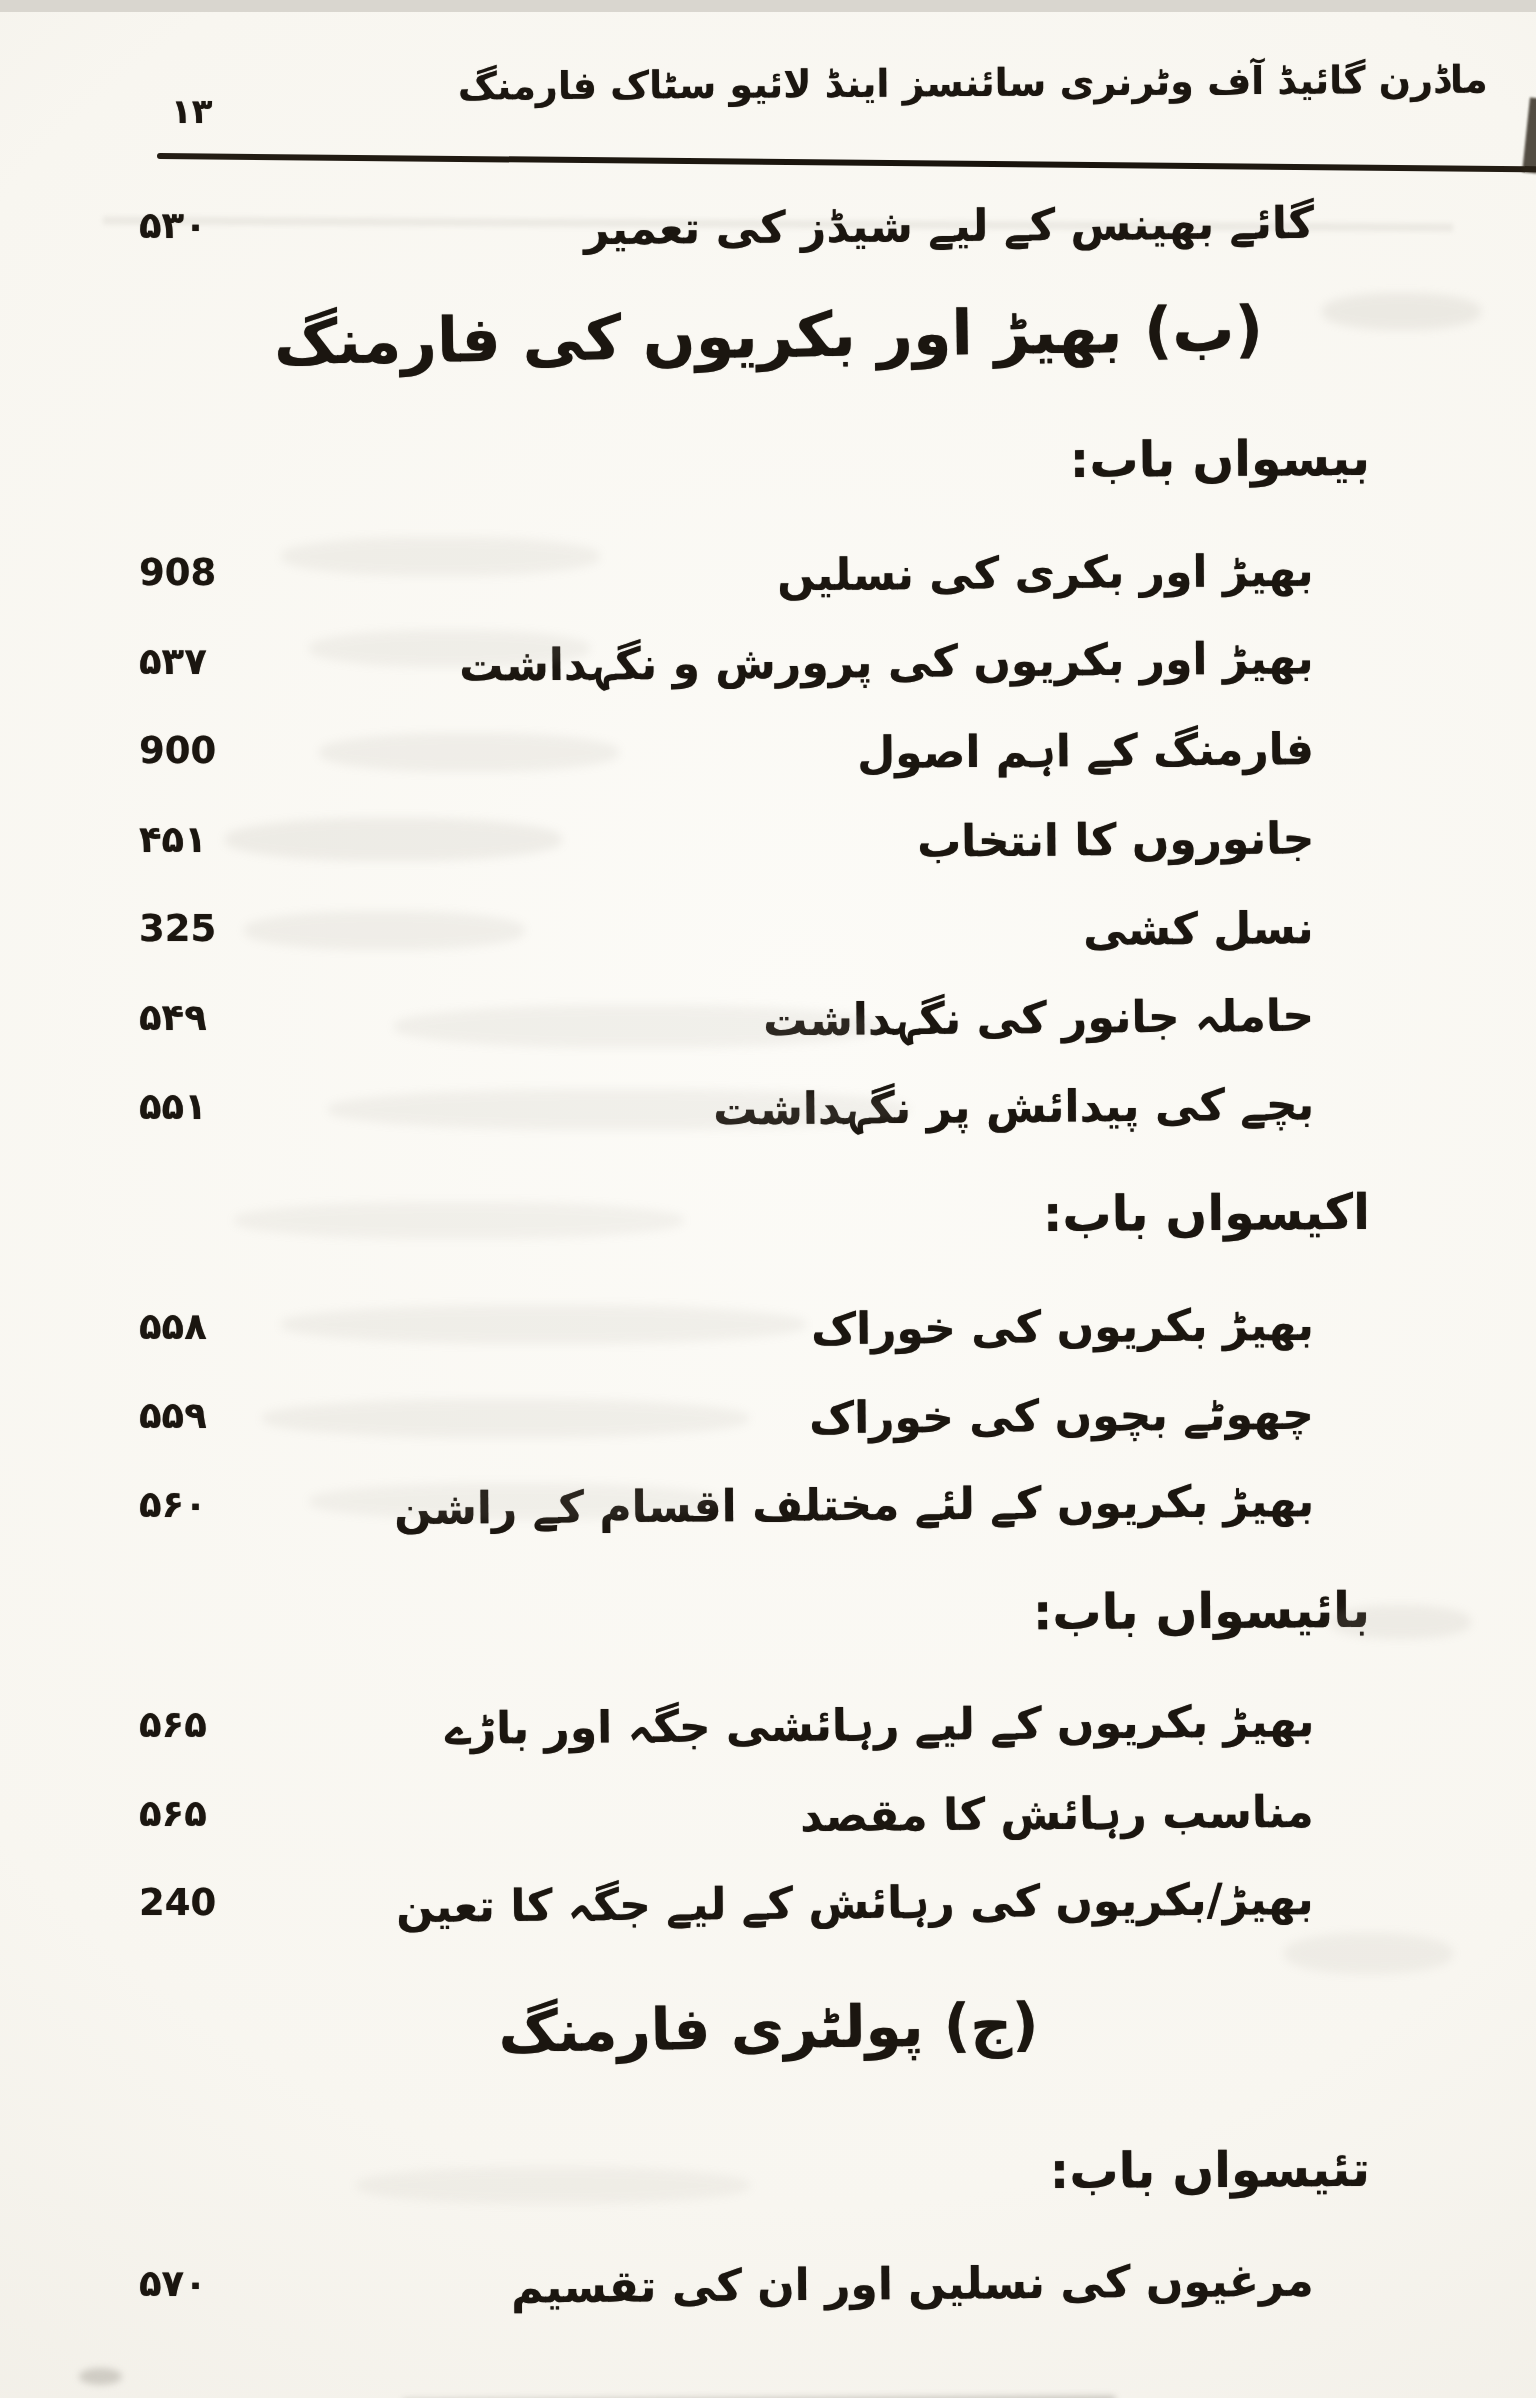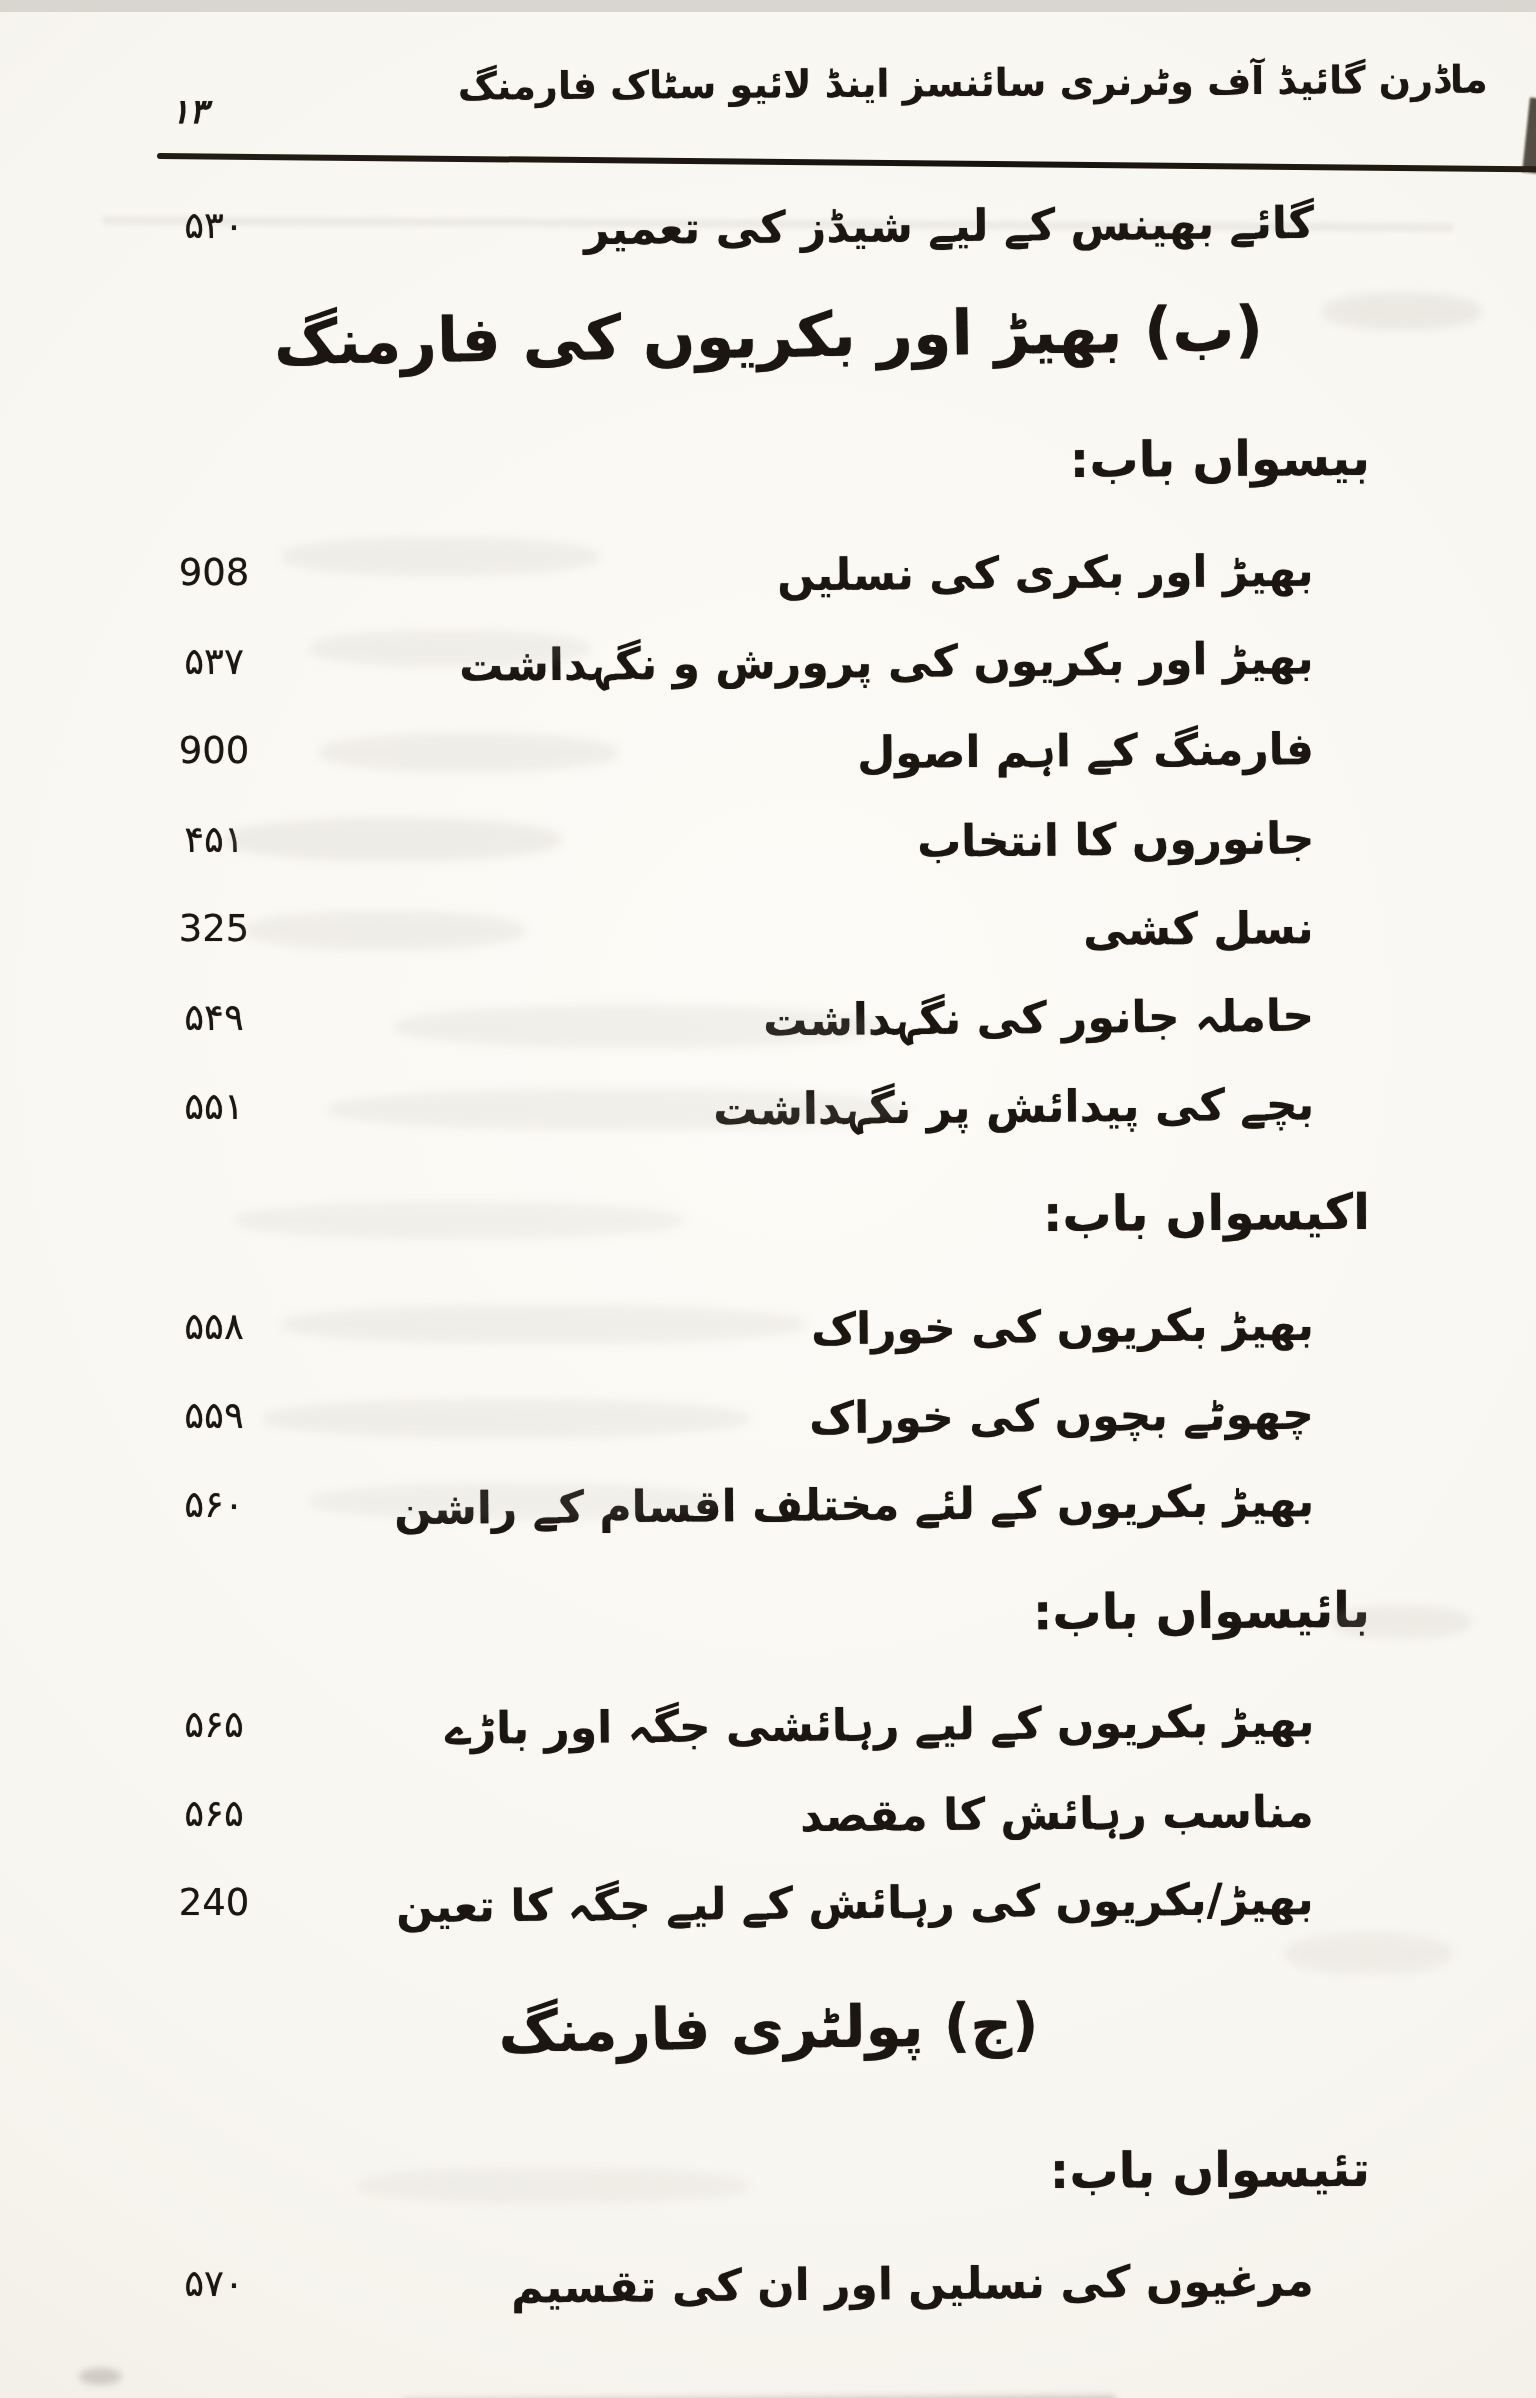--- a/index.html
+++ b/index.html
@@ -18,21 +18,21 @@
 
   
   .header-title{
     position:absolute;top:49px;right:49px;
     font-size:38px;font-weight:700;letter-spacing:0;
     transform:rotate(-0.4deg);
     white-space:nowrap;
   }
   .page-num{
     position:absolute;top:79px;left:171px;
-    font-size:34px;font-weight:700;font-style:italic;
+    font-size:34px;font-weight:700;
   }
   .rule{
     position:absolute;top:141px;left:157px;right:-9.4px;height:5.6px;
     background:linear-gradient(90deg,#241d14 0%,#18130c 60%,#241d14 100%);
     border-radius:3.7px;
     transform:rotate(0.55deg);transform-origin:left center;
   }
   .ghost-line{
     position:absolute;top:208px;left:103px;right:84px;height:8.4px;
     background:#9b968c;opacity:.14;filter:blur(2.8px);
@@ -46,22 +46,22 @@
     height:89px;
     padding:0 223px 0 139px;
   }
   .toc-entry.intro{height:96px;}
   .entry-title{
     font-size:44px;font-weight:700;
     transform:rotate(-0.5deg);
     white-space:nowrap;
   }
   .entry-num{
-    font-size:37px;font-weight:400;
-    min-width:150px;text-align:center;
+    font-size:37px;font-weight:700;
+    min-width:150px;text-align:left;
     direction:ltr;
   }
   .chapter-label{
     height:131px;display:flex;align-items:center;justify-content:flex-start;
     padding:0 167px 0 139px;
     font-size:49px;font-weight:800;
     transform:rotate(-0.4deg);
   }
   .section-heading{
     height:124px;display:flex;align-items:center;justify-content:center;

